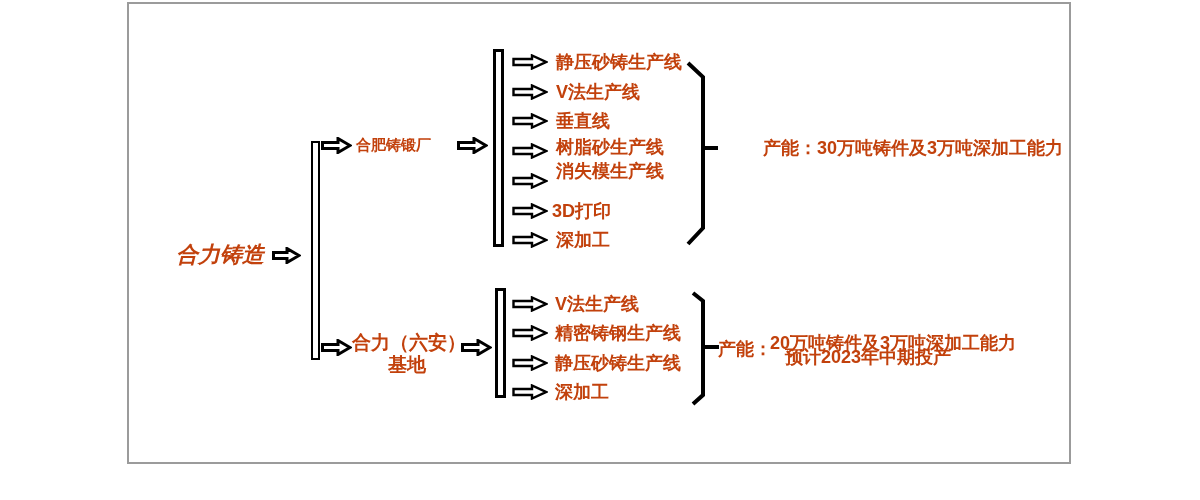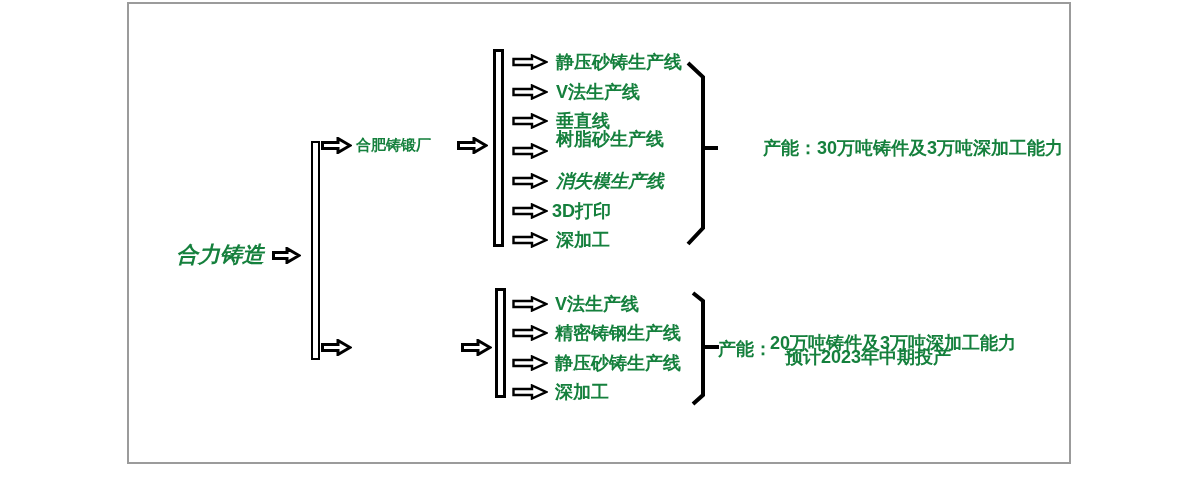--- a/index.html
+++ b/index.html
@@ -13,21 +13,21 @@
     position: relative;
     overflow: hidden;
     font-family: "Liberation Sans", "DejaVu Sans", sans-serif;
     color: #000000;
   }
   .abs { position: absolute; }
   .lbl {
     position: absolute;
     font-weight: 700;
     white-space: nowrap;
-    color: #15803d;
+    color: #c2410c;
   }
   .frame {
     position: absolute;
     left: 127px; top: 2px;
     width: 940px; height: 458px;
     border: 2px solid #9b9b9b;
     background: #ffffff;
   }
   .bracket {
     position: absolute;
@@ -87,27 +87,27 @@
 <div>
   <svg class="abs" style="left:512px; top:113px;" width="36" height="16" viewBox="0 0 36 16">
     <polygon points="1.5,5 20,5 20,1.5 34,8 20,14.5 20,11 1.5,11" fill="#fff" stroke="#000" stroke-width="2.4"></polygon>
   </svg>
   <div class="lbl t18" style="left:556px; top:110px;">垂直线</div>
 </div>
 <div>
   <svg class="abs" style="left:512px; top:143px;" width="36" height="16" viewBox="0 0 36 16">
     <polygon points="1.5,5 20,5 20,1.5 34,8 20,14.5 20,11 1.5,11" fill="#fff" stroke="#000" stroke-width="2.4"></polygon>
   </svg>
-  <div class="lbl t18" style="left:556px; top:128px;">树脂砂生产线</div>
+  <div class="lbl t18" style="left:556px; top:136px;">树脂砂生产线</div>
 </div>
 <div>
   <svg class="abs" style="left:512px; top:173px;" width="36" height="16" viewBox="0 0 36 16">
     <polygon points="1.5,5 20,5 20,1.5 34,8 20,14.5 20,11 1.5,11" fill="#fff" stroke="#000" stroke-width="2.4"></polygon>
   </svg>
-  <div class="lbl t18" style="left:556px; top:170px;font-style:italic;">消失模生产线</div>
+  <div class="lbl t18" style="left:556px; top:160px;">消失模生产线</div>
 </div>
 <div>
   <svg class="abs" style="left:512px; top:203px;" width="36" height="16" viewBox="0 0 36 16">
     <polygon points="1.5,5 20,5 20,1.5 34,8 20,14.5 20,11 1.5,11" fill="#fff" stroke="#000" stroke-width="2.4"></polygon>
   </svg>
   <div class="lbl t18" style="left:552px; top:200px;">3D打印</div>
 </div>
 <div>
   <svg class="abs" style="left:512px; top:232px;" width="36" height="16" viewBox="0 0 36 16">
     <polygon points="1.5,5 20,5 20,1.5 34,8 20,14.5 20,11 1.5,11" fill="#fff" stroke="#000" stroke-width="2.4"></polygon>
@@ -120,20 +120,22 @@
   <path d="M19 91 L34 91" fill="none" stroke="#000" stroke-width="4"></path>
 </svg>
 
 <div class="lbl t18" style="left:727px; top:137px;margin-left:36px;">产能：30万吨铸件及3万吨深加工能力</div>
 
 <svg class="abs" style="left:321px; top:339px;" width="31" height="17" viewBox="0 0 31 17">
   <polygon points="1.5,5.5 17,5.5 17,1.5 29,8.5 17,15.5 17,11.5 1.5,11.5" fill="#fff" stroke="#000" stroke-width="3"></polygon>
 </svg>
 
 <div class="lbl center2" style="left:352px; top:332px; width:110px; font-size:19px;">
+  <div>合力（六安）</div>
+  <div>基地</div>
 </div>
 
 <svg class="abs" style="left:461px; top:339px;" width="31" height="17" viewBox="0 0 31 17">
   <polygon points="1.5,5.5 17,5.5 17,1.5 29,8.5 17,15.5 17,11.5 1.5,11.5" fill="#fff" stroke="#000" stroke-width="3"></polygon>
 </svg>
 
 <div class="listbar" style="left:495px; top:288px; width:5px; height:104px;"></div>
 
 <div>
   <svg class="abs" style="left:512px; top:296px;" width="36" height="16" viewBox="0 0 36 16">

